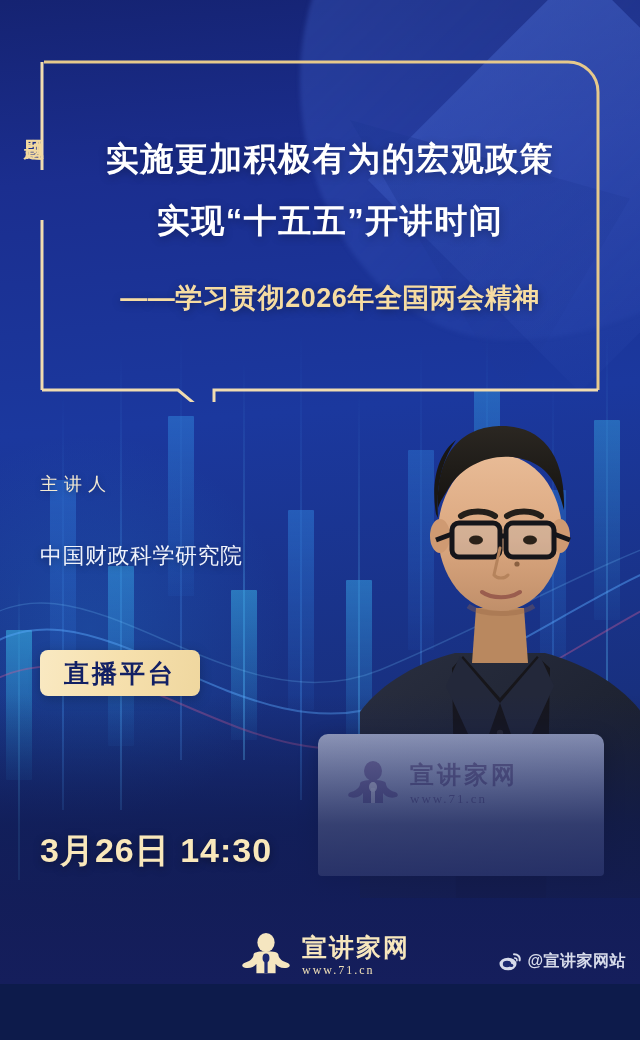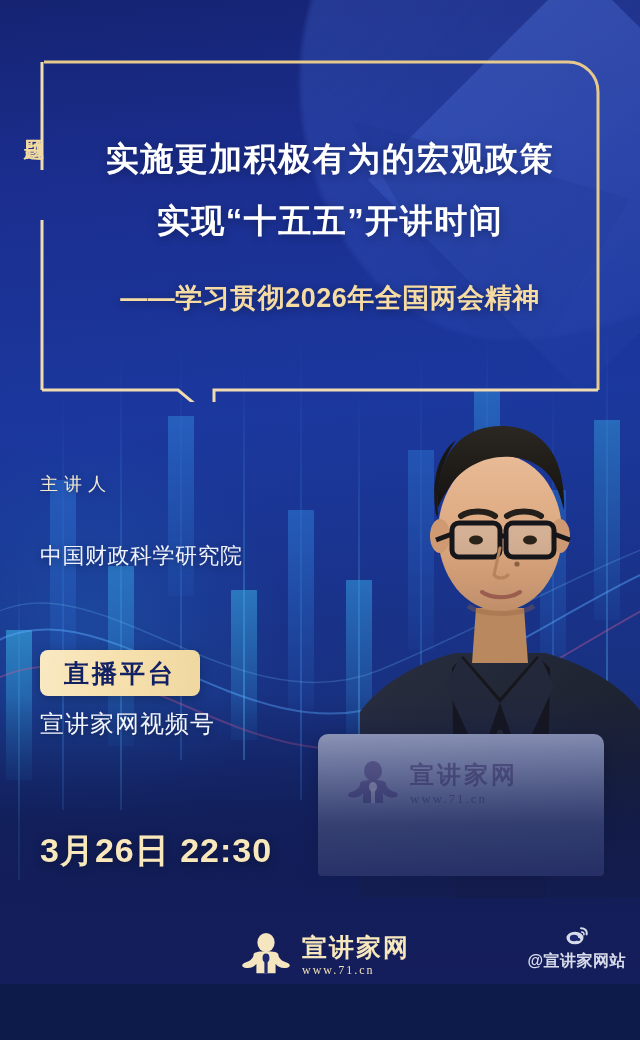--- a/index.html
+++ b/index.html
@@ -122,21 +122,20 @@
   
   .footer-logo{position:absolute;left:238px;top:932px;display:flex;align-items:center;gap:8px;}
   .fl-text{display:flex;flex-direction:column;line-height:1;}
   .fl-cn{color:#f7e7bd;font-size:25px;font-weight:700;letter-spacing:2px;font-family:"Liberation Serif",serif;}
   .fl-url{color:#f0e0b8;font-size:12px;letter-spacing:2px;margin-top:4px;font-family:"Liberation Serif",serif;}
 
   
   .weibo{
     position:absolute;right:14px;bottom:12px;display:flex;align-items:center;gap:6px;
     opacity:.92;
-    flex-direction:column;
   }
   .weibo-text{color:#e8ecf7;font-size:16px;font-weight:700;letter-spacing:.5px;}
 </style>
 </head>
 <body>
 
 <div class="poster">
 
   <div class="bg-base"></div>
   <div class="bg-topshape"></div>
@@ -288,23 +287,22 @@
   </div>
 
   <div class="sp-role">主讲人</div>
   <div class="sp-org">
     <div>中国财政科学研究院</div>
   </div>
 
   <div class="badge">
     <span class="badge-text">直播平台</span>
   </div>
-  <div class="platform-val">宣讲家网视频号</div>
-
-  <div class="time-val">3月26日 22:30</div>
+
+  <div class="time-val">3月26日 14:30</div>
 
   <div class="footer-logo">
     <svg width="56" height="46" viewBox="0 0 58 48">
       <ellipse cx="29" cy="11" rx="9" ry="10" fill="#f5e6c0"></ellipse>
       <path d="M16,24 C16,26 14,30 7,32 C4,33 3,36 6,37 C12,39 17,36 19,33 L19,43 L39,43 L39,33 C41,36 46,39 52,37 C55,36 54,33 51,32 C44,30 42,26 42,24 C42,21 37,20 29,20 C21,20 16,21 16,24 Z" fill="#f5e6c0"></path>
       <rect x="27.3" y="28" width="3.4" height="15" fill="#1d2a72"></rect>
       <ellipse cx="29" cy="27" rx="3.6" ry="4.6" fill="#1d2a72"></ellipse>
     </svg>
     <div class="fl-text">
       <span class="fl-cn">宣讲家网</span>

